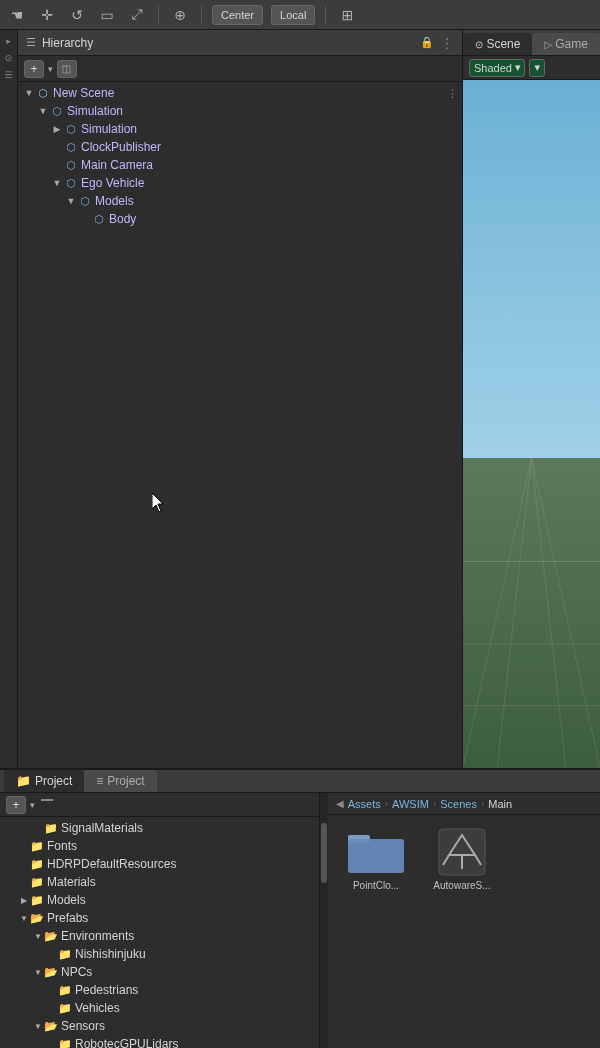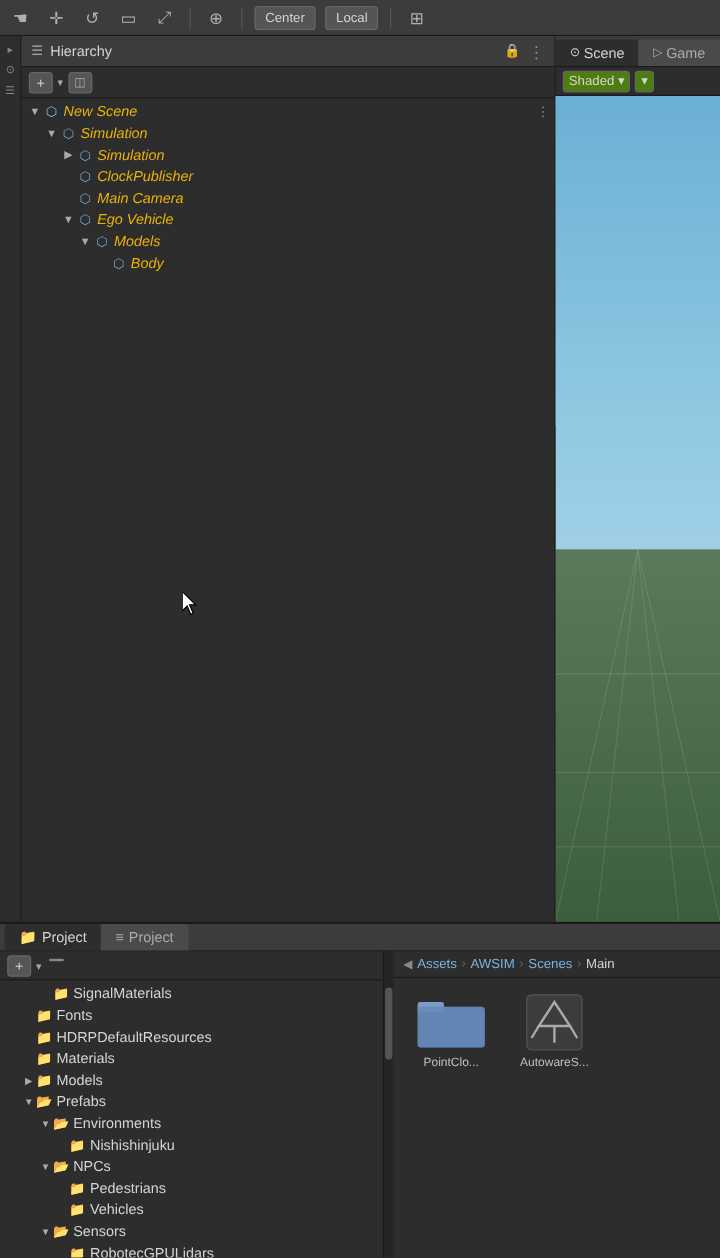--- a/index.html
+++ b/index.html
@@ -157,22 +157,21 @@
       width: 14px;
       height: 14px;
       display: inline-flex;
       align-items: center;
       justify-content: center;
       flex-shrink: 0;
       margin-right: 3px;
     }
     .tree-label {
       font-size: 12px;
-      color: #eab308;
-      font-style: italic;
+      color: #c4b5fd;
     }
 
     
     .icon-scene { color: #7cb9e8; font-size: 11px; }
     .icon-gameobj { color: #6fa3d0; font-size: 11px; }
 
     
     .scene-panel {
       flex: 1;
       background: #1e1e1e;
@@ -209,21 +208,21 @@
       height: 24px;
       background: #2d2d2d;
       display: flex;
       align-items: center;
       padding: 0 6px;
       gap: 4px;
       border-bottom: 1px solid #1a1a1a;
     }
     .scene-dropdown {
       height: 18px;
-      background: #4d7c0f;
+      background: #14532d;
       border: 1px solid #666;
       border-radius: 3px;
       color: #d4d4d4;
       font-size: 11px;
       padding: 0 4px;
       cursor: pointer;
       display: flex;
       align-items: center;
       gap: 3px;
     }

